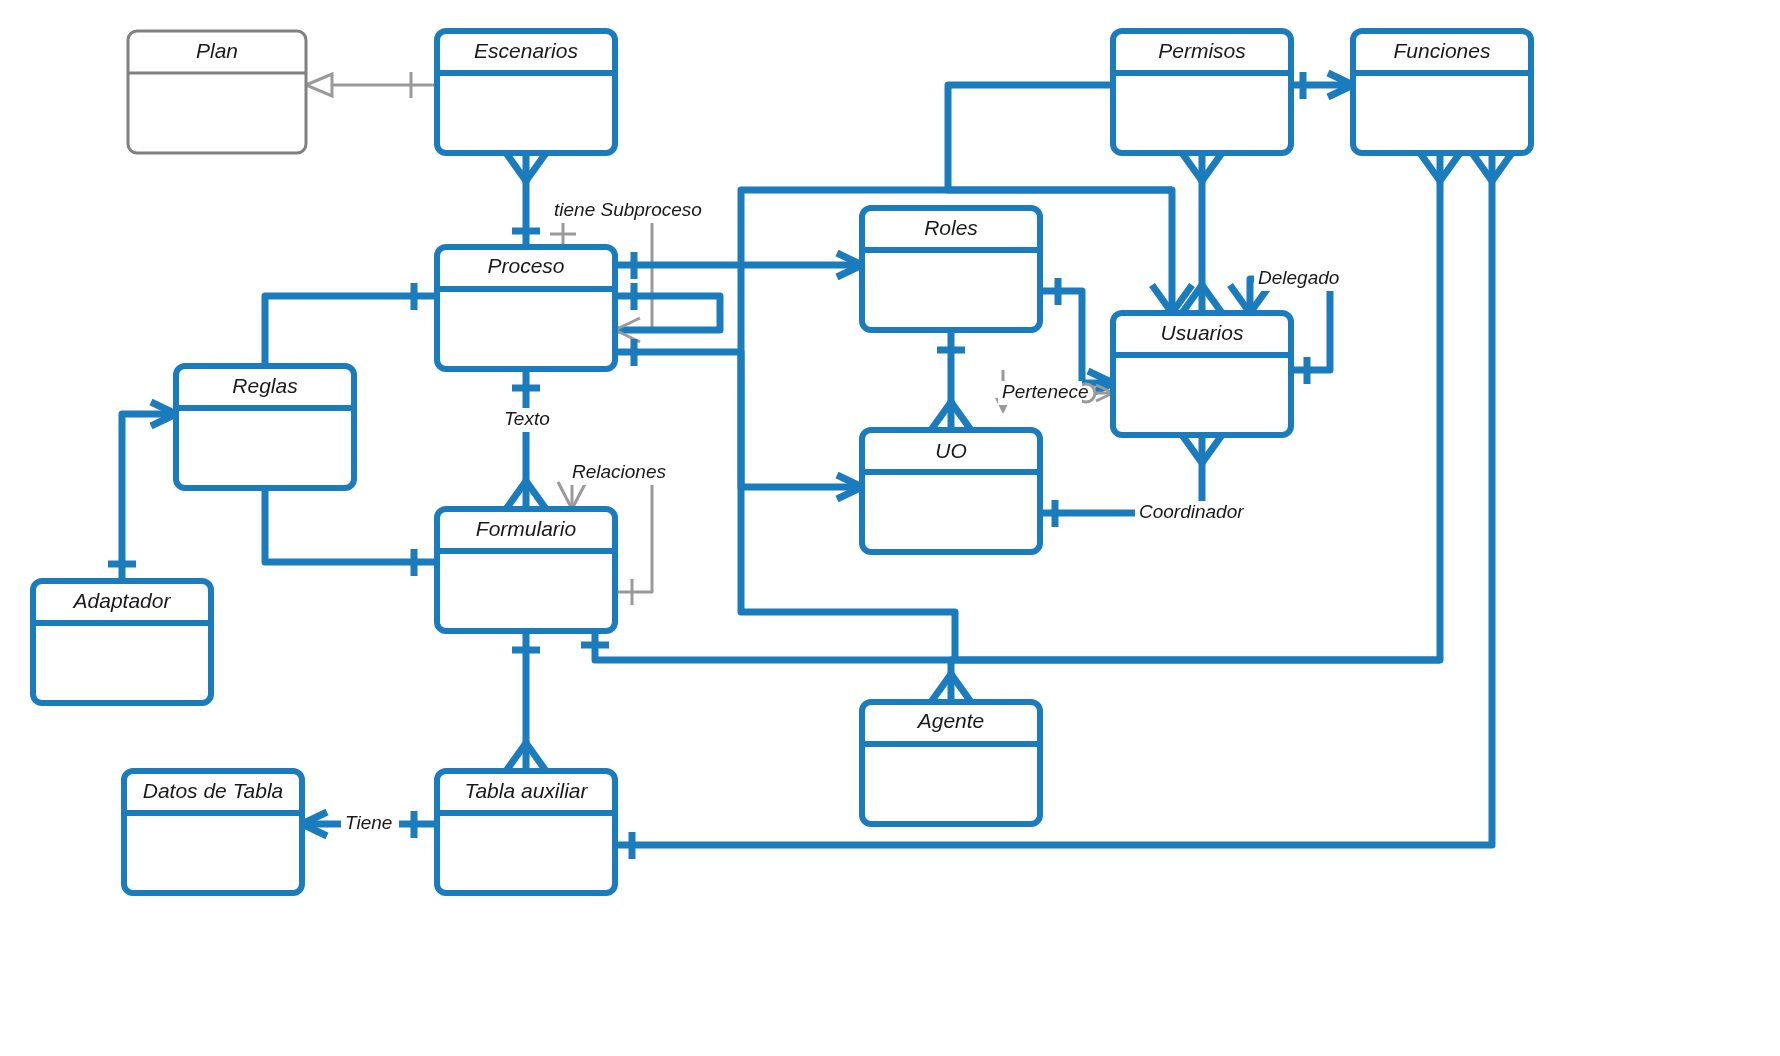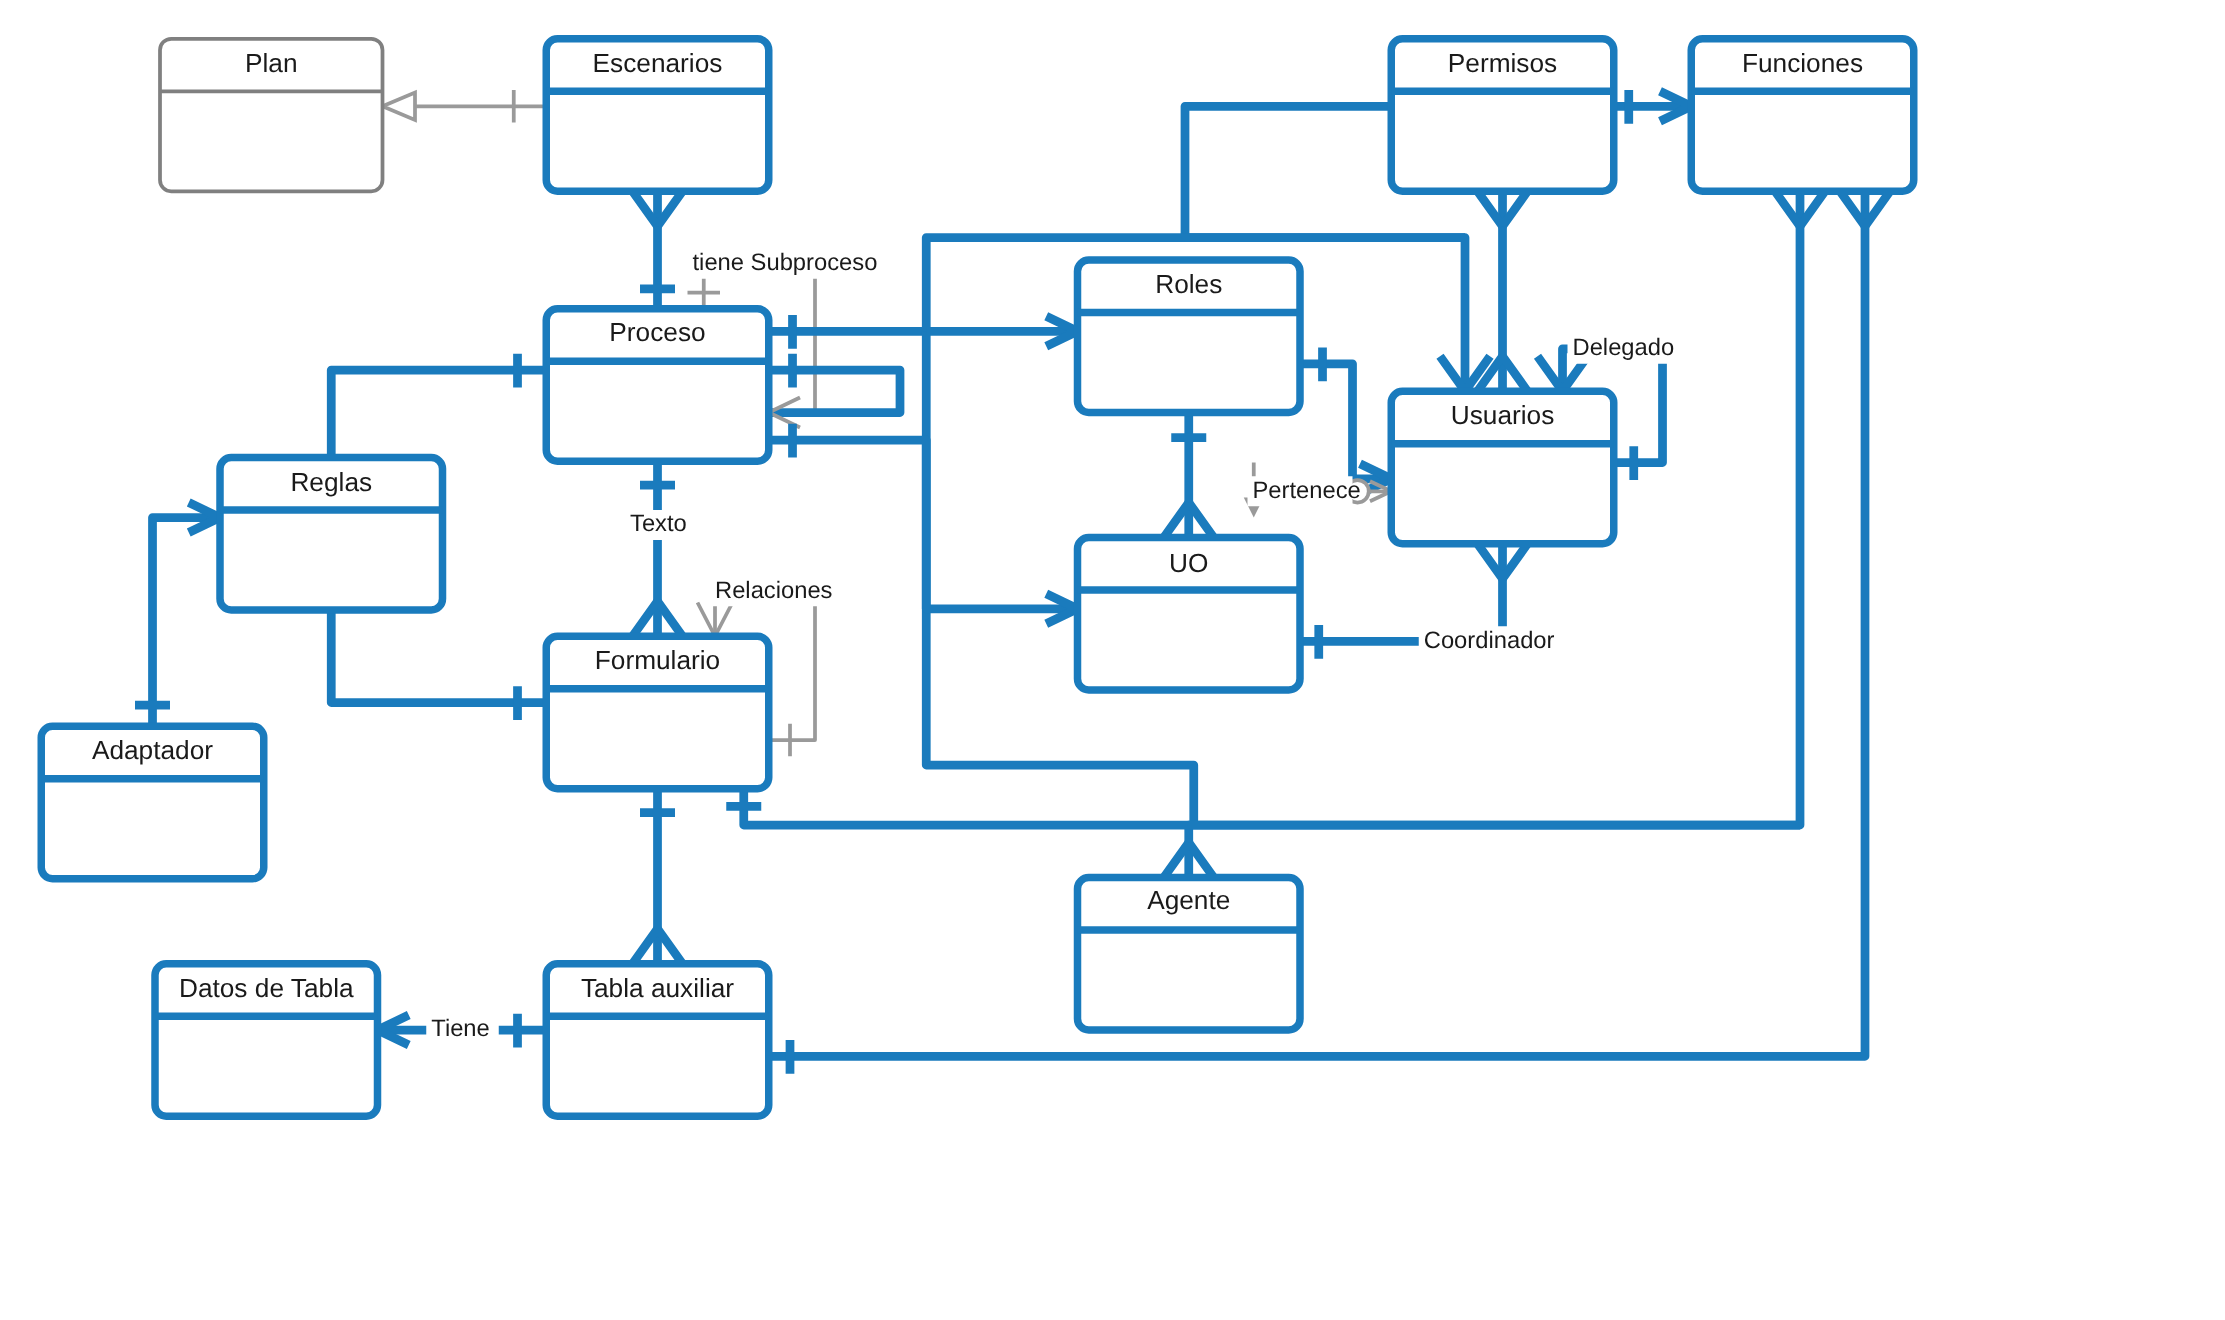--- a/index.html
+++ b/index.html
@@ -11,20 +11,21 @@
   body {
     width: 1780px;
     height: 1056px;
     font-family: "Liberation Sans", sans-serif;
     overflow: hidden;
   }
   #diagram-root {
     position: relative;
     width: 1732px;
     height: 1056px;
+    font-style: italic;
   }
   svg#er-canvas {
     position: absolute;
     top: 0;
     left: 0;
     width: 1780px;
     height: 1056px;
     display: block;
   }
   .entity-box rect.entity-frame {

